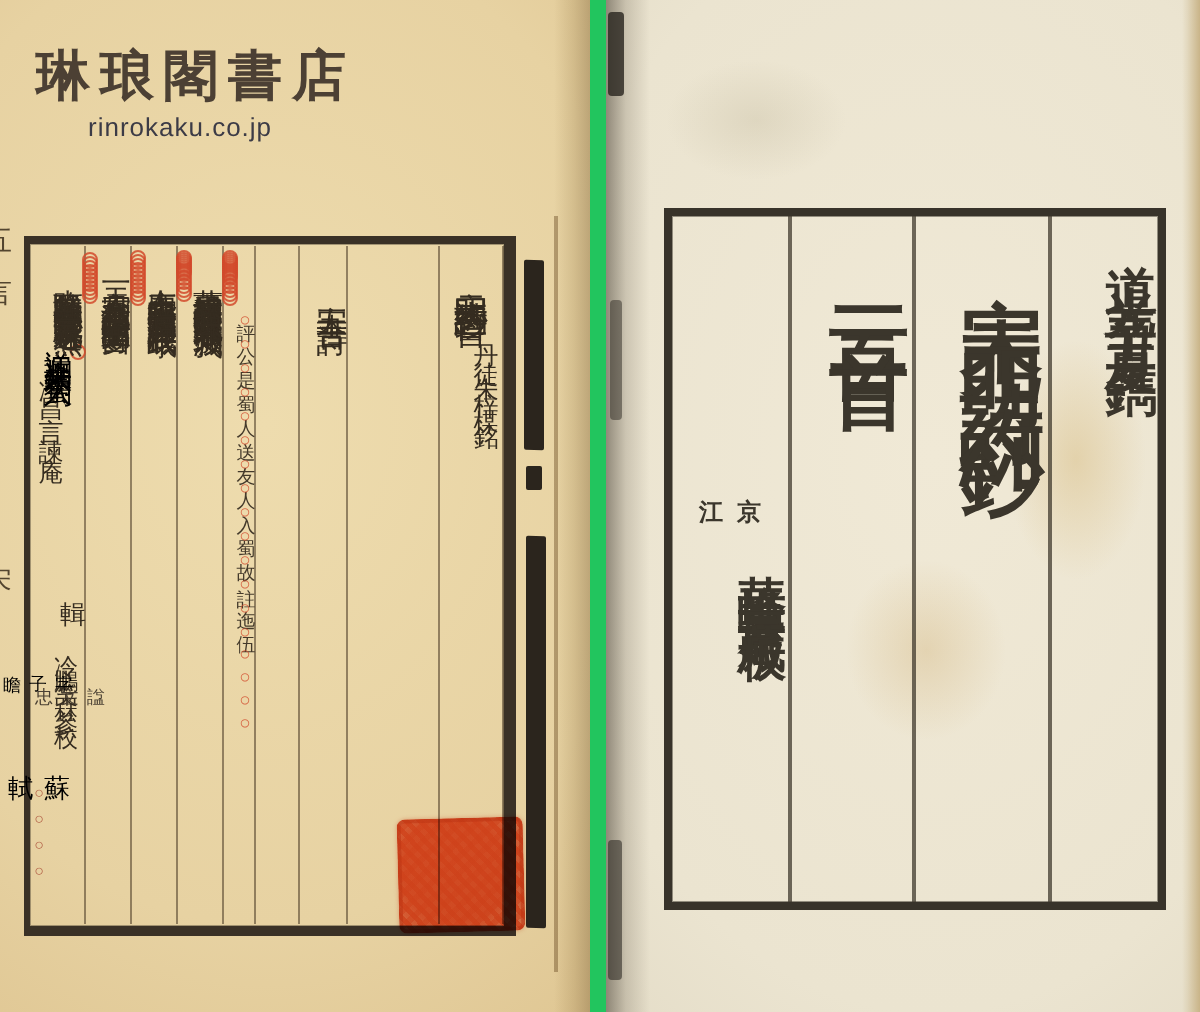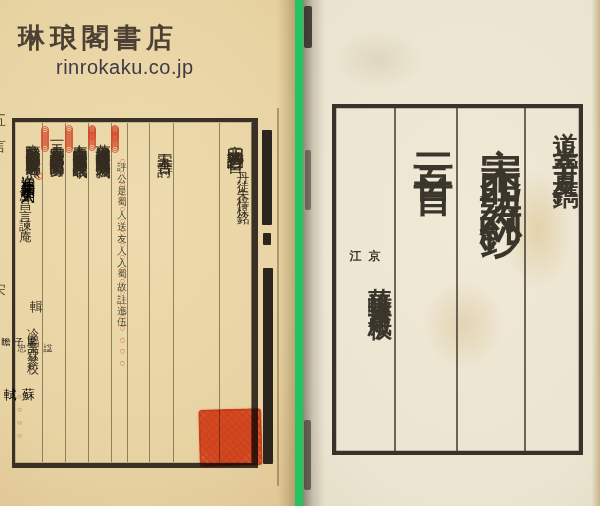--- a/index.html
+++ b/index.html
@@ -14,21 +14,21 @@
   .photo-left{position:absolute;left:0;top:0;width:295px;height:506px;
     background:
       radial-gradient(130% 95% at 45% 42%, #eedcae 0%, #e7d2a2 52%, #ddc38f 82%, #c8a872 100%);
   }
   .photo-left .edge-shade{position:absolute;right:0;top:0;width:18px;height:100%;
     background:linear-gradient(to right, rgba(0,0,0,0) 0%, rgba(120,90,40,.18) 55%, rgba(90,60,20,.30) 100%);}
   .photo-left .fold-line{position:absolute;top:108px;bottom:20px;left:277px;width:1.5px;background:rgba(110,80,40,.45);}
 
   .wm-shop{position:absolute;left:18px;top:20px;font-size:27px;letter-spacing:5px;font-weight:bold;
     color:#4c4034;}
-  .wm-url{position:absolute;left:56px;top:56px;font-size:20px;color:#3c3b46;letter-spacing:.5px;}
+  .wm-url{position:absolute;left:44px;top:56px;font-size:13px;color:#3c3b46;letter-spacing:.5px;}
 
   
   .frame{position:absolute;left:12px;top:118px;width:246px;height:350px;box-sizing:border-box;
     border:3px solid #3a3126;border-top-width:4px;border-right-width:6px;border-bottom-width:5px;
     box-shadow:inset 0 0 0 .5px rgba(58,49,38,.4);}
   .lrule{position:absolute;top:1px;bottom:1px;width:1px;background:rgba(72,57,36,.55);}
 
   .vcol{position:absolute;writing-mode:vertical-rl;text-orientation:upright;color:var(--ink);
         line-height:1;white-space:nowrap;}
   .ch{position:relative;}

